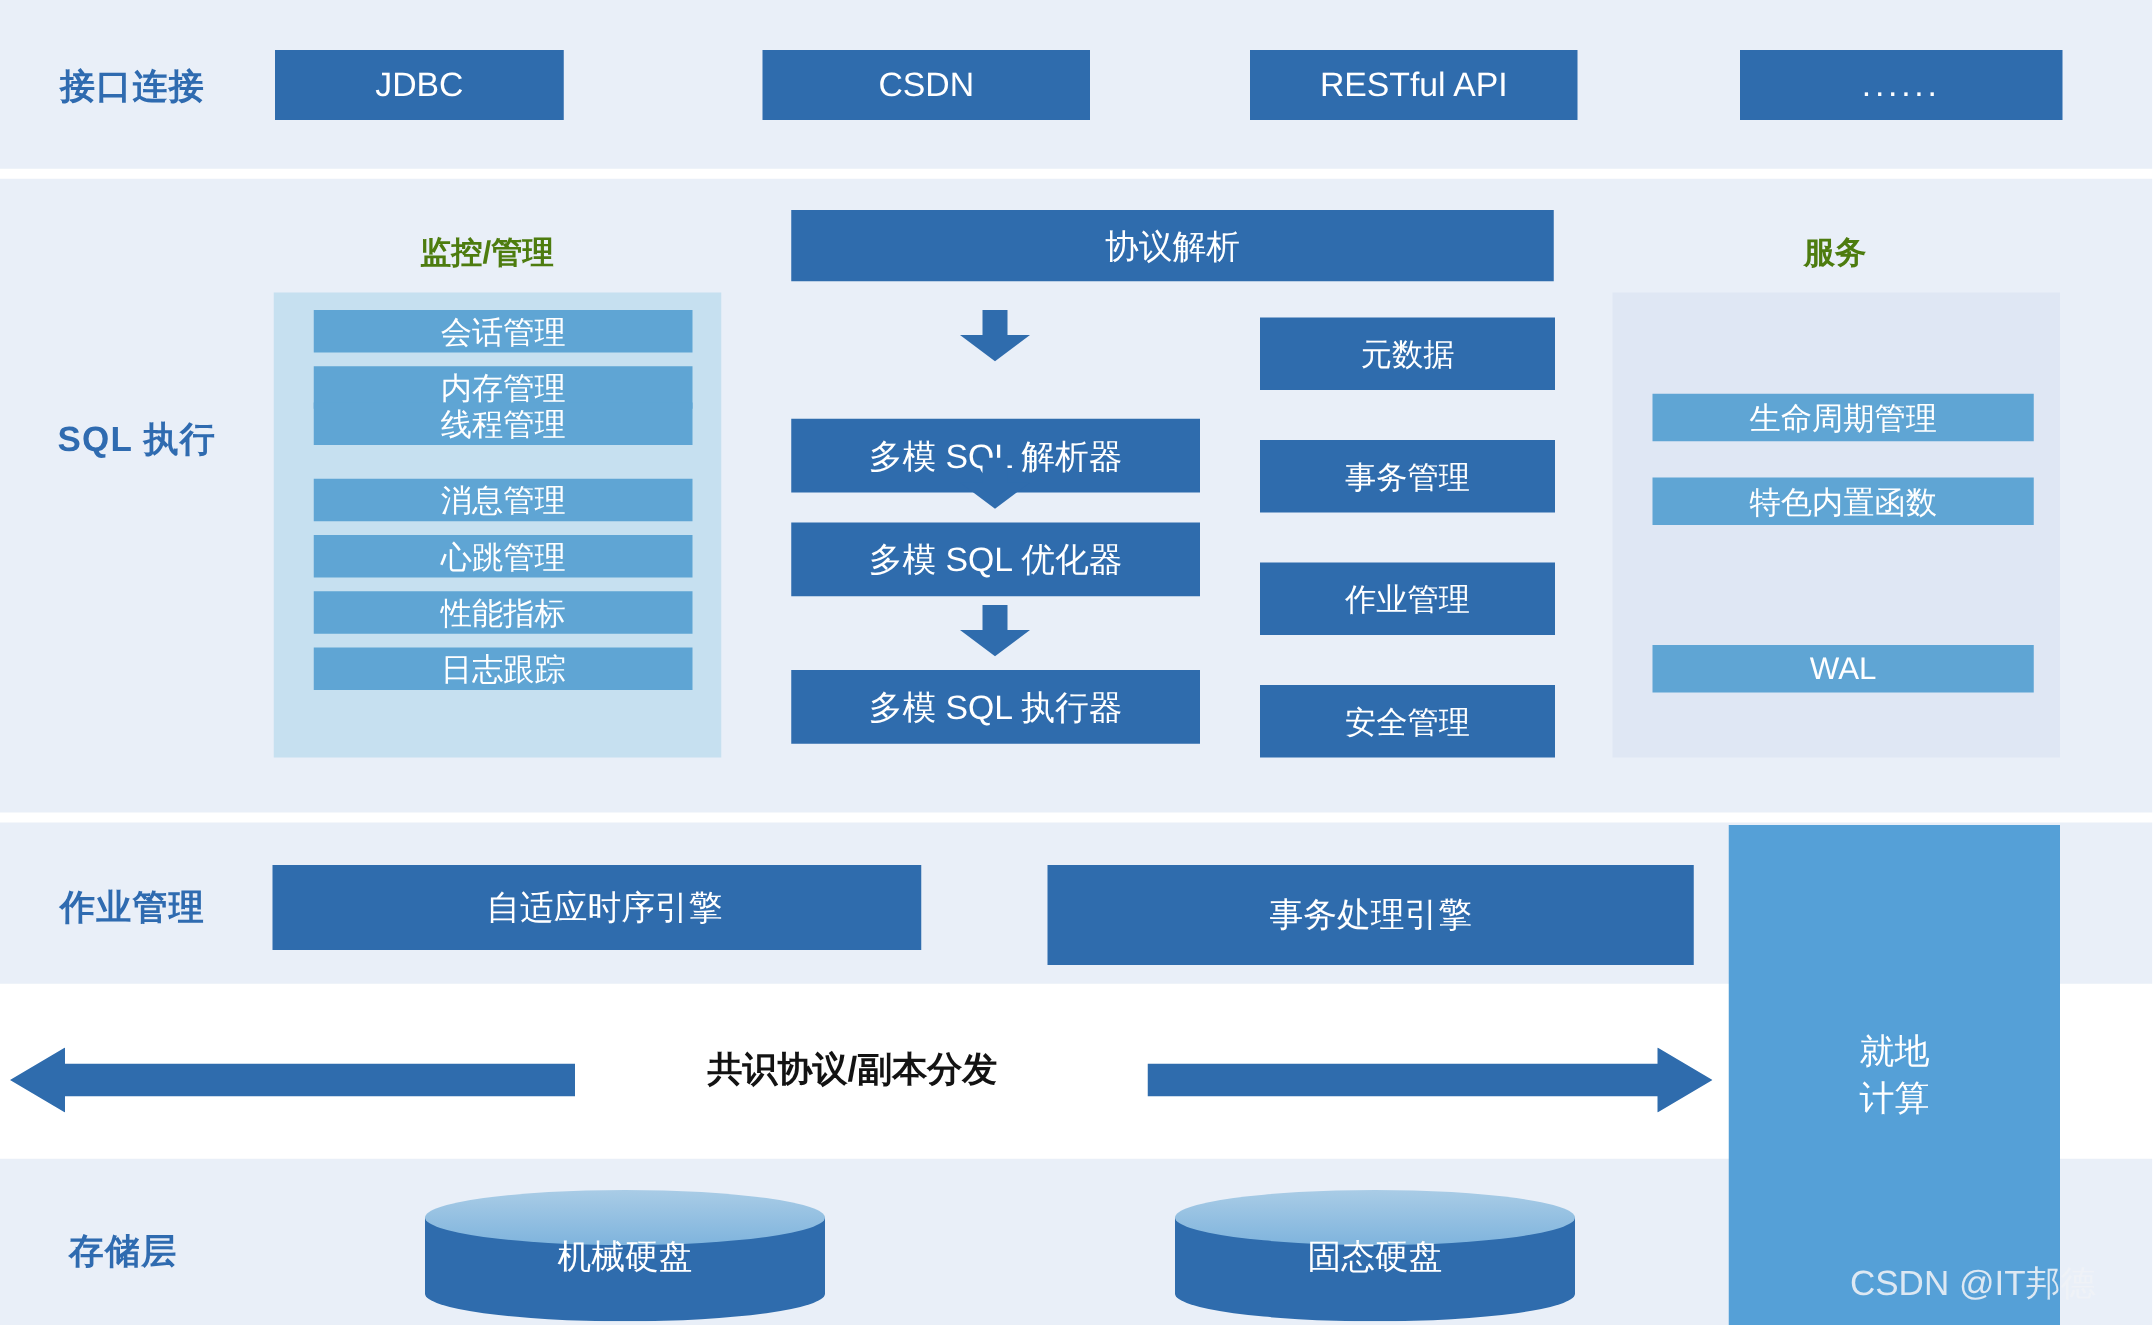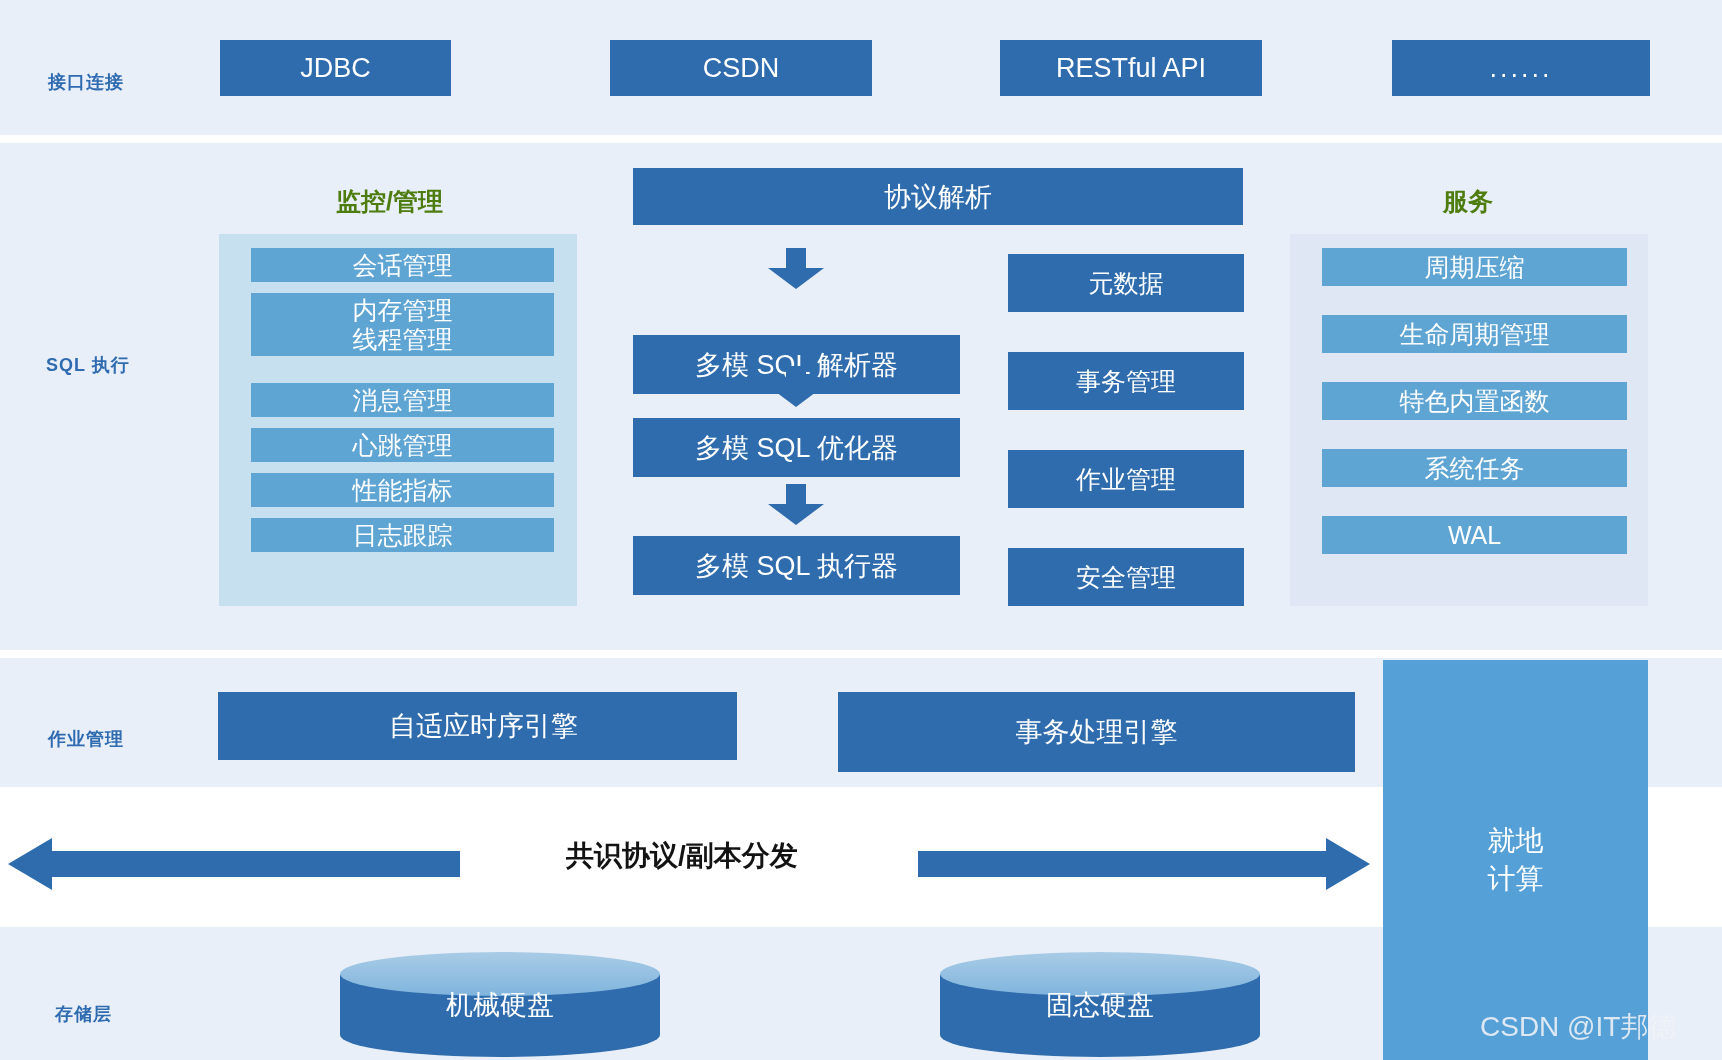--- a/index.html
+++ b/index.html
@@ -27,24 +27,23 @@
   #band-interface { top: 0px;   height: 135px; }
   #band-sql       { top: 143px; height: 507px; }
   #band-compute   { top: 658px; height: 129px; }
   #band-storage   { top: 927px; height: 133px; }
 
   
   .row-label {
     position: absolute;
     color: #2f6bb0;
     font-weight: bold;
-    font-size: 18px;
+    font-size: 28px;
     letter-spacing: 1px;
     white-space: nowrap;
-    margin-top: 20px;
   }
   #label-interface { left: 48px;  top: 50px; }
   #label-sql       { left: 46px;  top: 333px; }
   #label-compute   { left: 48px;  top: 707px; }
   #label-storage   { left: 55px;  top: 982px; }
 
   
   .dbox {
     position: absolute;
     background: #2f6cad;
@@ -272,24 +271,22 @@
       </svg>
   </div>
   <div class="dbox" id="pl-executor">多模 SQL 执行器</div>
 
   <div class="dbox small" id="md-meta">元数据</div>
   <div class="dbox small" id="md-txn">事务管理</div>
   <div class="dbox small" id="md-job">作业管理</div>
   <div class="dbox small" id="md-sec">安全管理</div>
 
   <div id="services-panel">
-    <div class="sitem" style="top:14px">周期压缩</div>
     <div class="sitem" style="top:81px">生命周期管理</div>
     <div class="sitem" style="top:148px">特色内置函数</div>
-    <div class="sitem" style="top:215px">系统任务</div>
     <div class="sitem" style="top:282px">WAL</div>
   </div>
 
   <div class="dbox" id="ce-ts">自适应时序引擎</div>
   <div class="dbox" id="ce-txn">事务处理引擎</div>
 
   <div id="arrow-left">
     <svg width="452" height="52" viewBox="0 0 452 52">
         <polygon points="0,26 44,0 44,13 452,13 452,39 44,39 44,52" fill="#2f6cad"></polygon>
       </svg>

